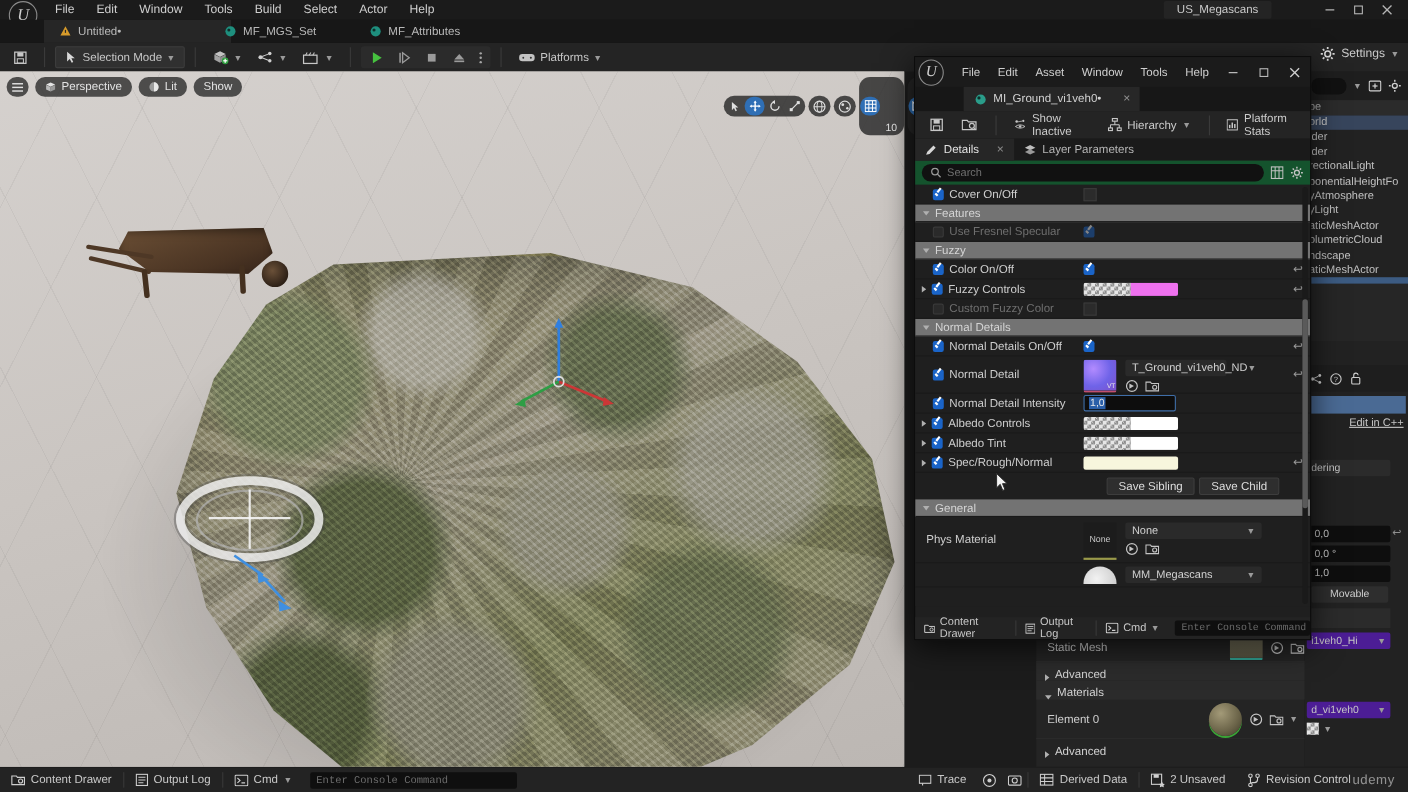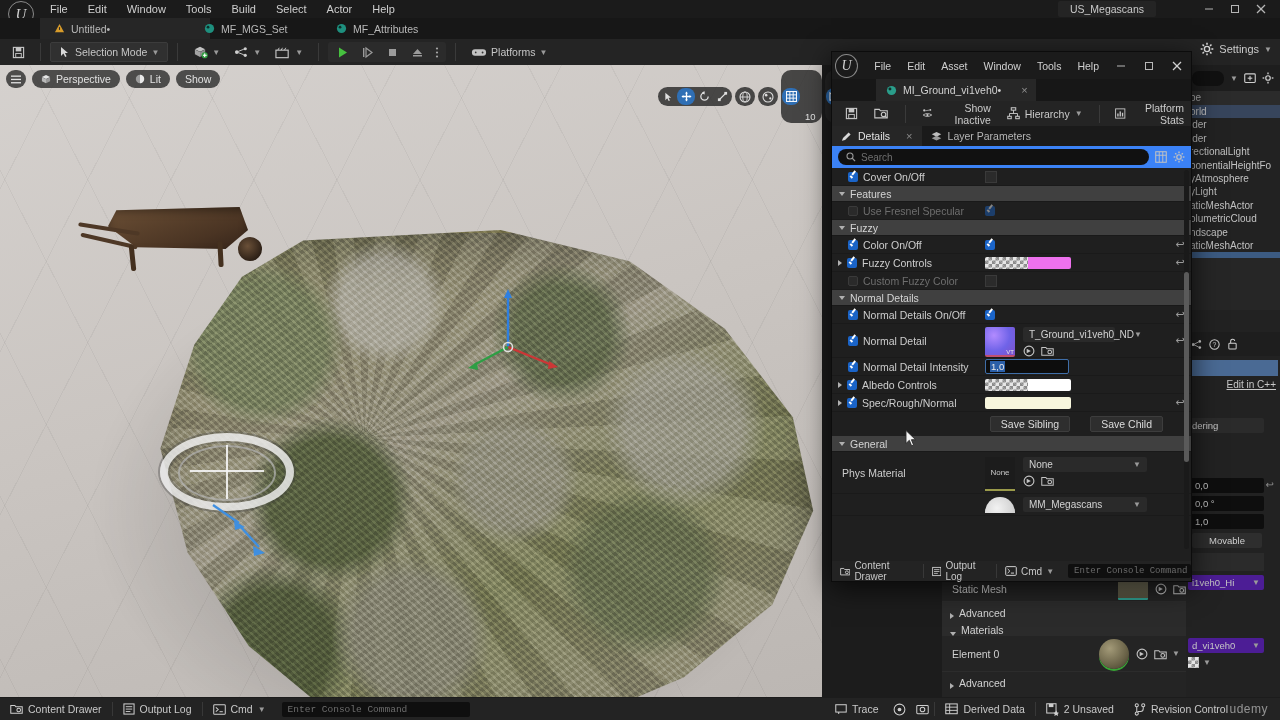--- a/index.html
+++ b/index.html
@@ -222,33 +222,33 @@
   .mw-menu { display:flex; align-items:center; margin-left:8px; }
   .mw-menu span { font-size:10.5px; color:#cfcfcf; padding:0 8px; }
   .mw-wctl { margin-left:auto; display:flex; align-items:center; }
   .mw-wbtn { width:28px; height:27px; display:flex; align-items:center; justify-content:center; color:#b8b8b8; }
   .mw-tabs { height:22px; background:#171717; display:flex; align-items:flex-end; }
   .mw-tab { height:22px; background:#272727; display:flex; align-items:center; gap:6px;
             padding:0 8px 0 10px; font-size:10.5px; color:#d2d2d2; }
   .mw-tab .x { color:#8f8f8f; font-size:11px; margin-left:14px; }
   .mw-toolbar { height:25px; background:#242424; display:flex; align-items:center; padding-left:6px; gap:2px; }
   .mwt-btn { display:flex; align-items:center; gap:5px; height:20px; padding:0 7px;
-             font-size:10.5px; color:#cbcbcb;text-align:right; }
+             font-size:10.5px; color:#cbcbcb; }
   .mw-panel-tabs { height:20px; background:#1a1a1a; display:flex; align-items:flex-end; }
   .mp-tab { height:20px; display:flex; align-items:center; gap:6px; padding:0 9px; font-size:10.5px; color:#b5b5b5; }
   .mp-tab.active { background:#262626; color:#e2e2e2; }
   .mp-tab .x { color:#8a8a8a; font-size:11px; margin-left:10px; }
 
-  .mw-search { height:22px; background:#3b82f6; display:flex; align-items:center; padding:0 6px; gap:6px; }
+  .mw-search { height:22px; background:#14532d; display:flex; align-items:center; padding:0 6px; gap:6px; }
   .msearch-box { flex:1; height:16px; background:#111; border-radius:8px; display:flex; align-items:center;
                  gap:5px; padding:0 8px; color:#6f6f6f; font-size:10px; }
 
   .props { position:relative; height:383px; overflow:hidden; background:#1f1f1f; }
   .cat { height:16px; display:flex; align-items:center; gap:5px; padding-left:7px;
-         background:#404040; font-size:10.5px; color:#d4d4d4; border-bottom:1px solid #191919; }
+         background:#737373; font-size:10.5px; color:#d4d4d4; border-bottom:1px solid #191919; }
   .tri { width:0; height:0; border-left:4px solid #b0b0b0; border-top:3.5px solid transparent;
          border-bottom:3.5px solid transparent; }
   .tri.down { border-left:3.5px solid transparent; border-right:3.5px solid transparent;
               border-top:4px solid #b0b0b0; border-bottom:0; }
   .prow { display:flex; align-items:center; min-height:18px; border-bottom:1px solid #1a1a1a; }
   .pname { width:147px; display:flex; align-items:center; gap:5px; padding-left:16px;
            font-size:10.5px; color:#cdcdcd; }
   .pname.dim { color:#6e6e6e; }
   .pval { flex:1; display:flex; align-items:center; padding-left:6px; }
   .prevert { width:22px; display:flex; align-items:center; justify-content:center;
@@ -271,21 +271,21 @@
   .colorbar .half { width:50%; height:100%; }
   .texthumb { width:30px; height:30px; border-radius:2px;
               background:radial-gradient(circle at 30% 30%, #b28bff, #6f63e8 55%, #7d50c9 100%);
               position:relative; overflow:hidden; border-bottom:2px solid #c0506f; }
   .texthumb .vt { position:absolute; right:1px; bottom:0px; font-size:6px; color:#e9e9e9; }
   .combo { height:15px; background:#2a2a2a; border-radius:2px; display:flex; align-items:center;
            justify-content:space-between; padding:0 6px; font-size:10px; color:#d2d2d2; }
   .numfield { width:84px; height:15px; background:#0d0d0d; border:1px solid #3f6ea8; border-radius:2px;
               display:flex; align-items:center; padding-left:4px; }
   .numsel { background:#2b5fa8; color:#e9e9e9; font-size:9.5px; padding:0 1px; }
-  .savebtns { display:flex; gap:20px; justify-content:flex-end; padding:4px 28px 4px 0; }
+  .savebtns { display:flex; gap:4px; justify-content:flex-end; padding:4px 28px 4px 0; }
   .sbtn { height:16px; background:#2e2e2e; border:1px solid #3d3d3d; border-radius:2px;
           font-size:10.5px; color:#dcdcdc; display:flex; align-items:center; padding:0 10px; }
   .scroll-track { position:absolute; right:2px; top:2px; width:5px; height:379px; background:#1a1a1a; border-radius:3px; }
   .scroll-thumb { position:absolute; right:2px; top:104px; width:5px; height:190px; background:#5a5a5a; border-radius:3px; }
 
   .mw-status { position:absolute; left:0; bottom:0; width:100%; height:20px; background:#232323;
                display:flex; align-items:center; }
   .mws-btn { display:flex; align-items:center; gap:4px; height:20px; padding:0 8px; font-size:10px; color:#c7c7c7; }
   .mws-cmd { width:140px; height:14px; background:#0f0f0f; border-radius:2px; margin-left:6px;
              font-family:"Liberation Mono", monospace; font-size:9px; color:#6a6a6a;
@@ -1080,20 +1080,34 @@
         </div>
         <div class="pval">
           <div class="colorbar">
             <div class="half checker"></div>
             <div class="half" id="albedo-controls-color" style="background: rgb(255, 255, 255);"></div>
           </div>
         </div>
         <div class="prevert"></div>
       </div>
 
+      <div class="prow">
+        <div class="pname" style="padding-left:6px">
+          <span class="tri"></span>
+          <span class="cb on"></span>
+          <span>Albedo Tint</span>
+        </div>
+        <div class="pval">
+          <div class="colorbar">
+            <div class="half checker"></div>
+            <div class="half" id="albedo-tint-color" style="background: rgb(255, 255, 255);"></div>
+          </div>
+        </div>
+        <div class="prevert"></div>
+      </div>
 
       <div class="prow">
         <div class="pname" style="padding-left:6px">
           <span class="tri"></span>
           <span class="cb on"></span>
           <span>Spec/Rough/Normal</span>
         </div>
         <div class="pval">
           <div class="colorbar" id="spec-color" style="background: rgb(247, 246, 221);"></div>
         </div>

